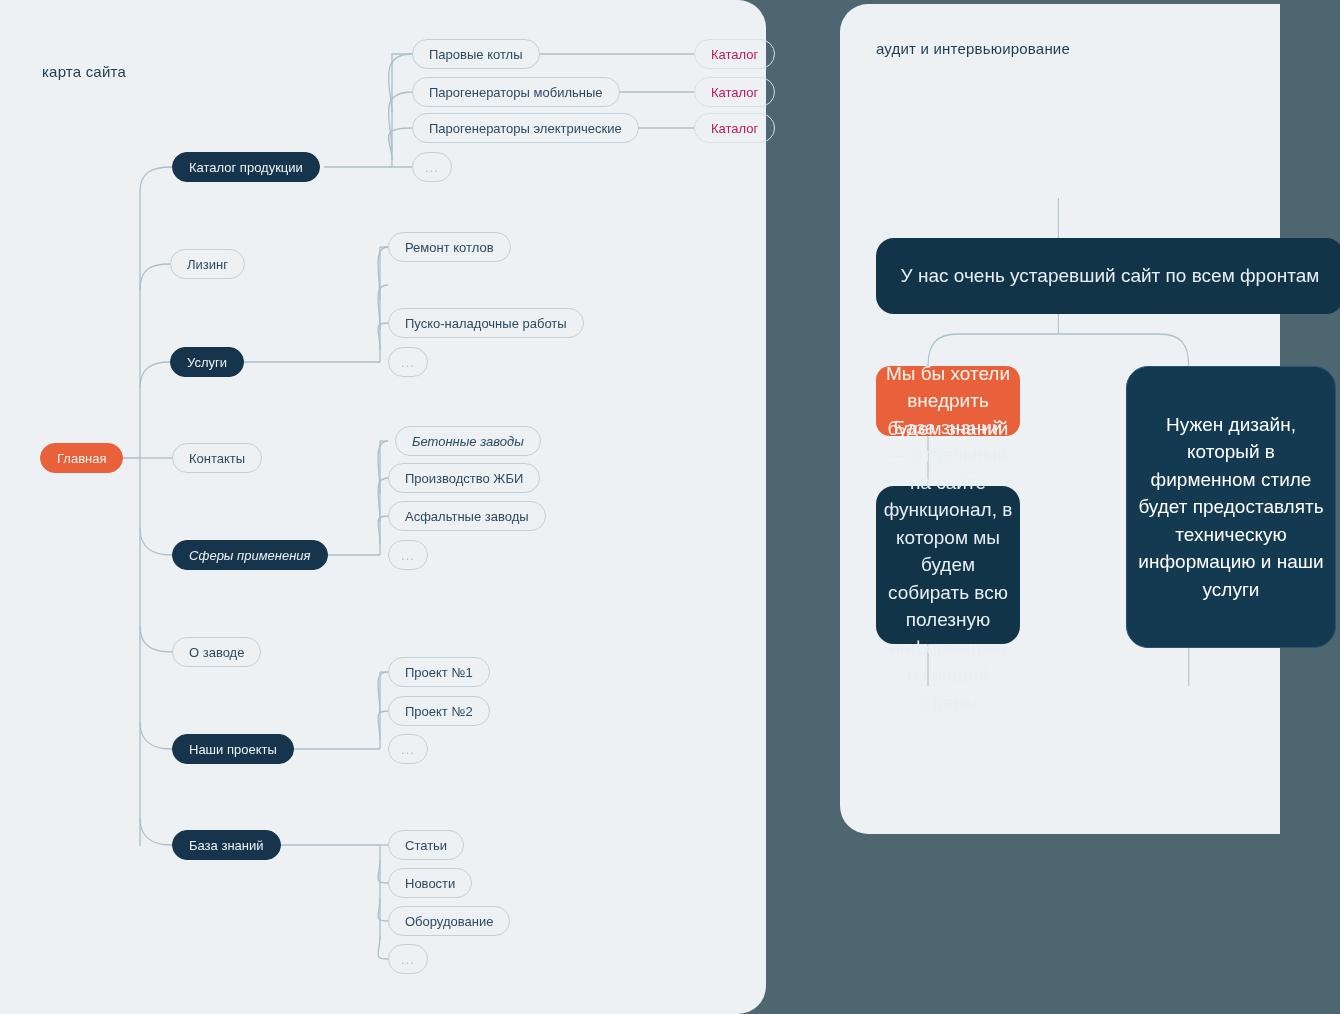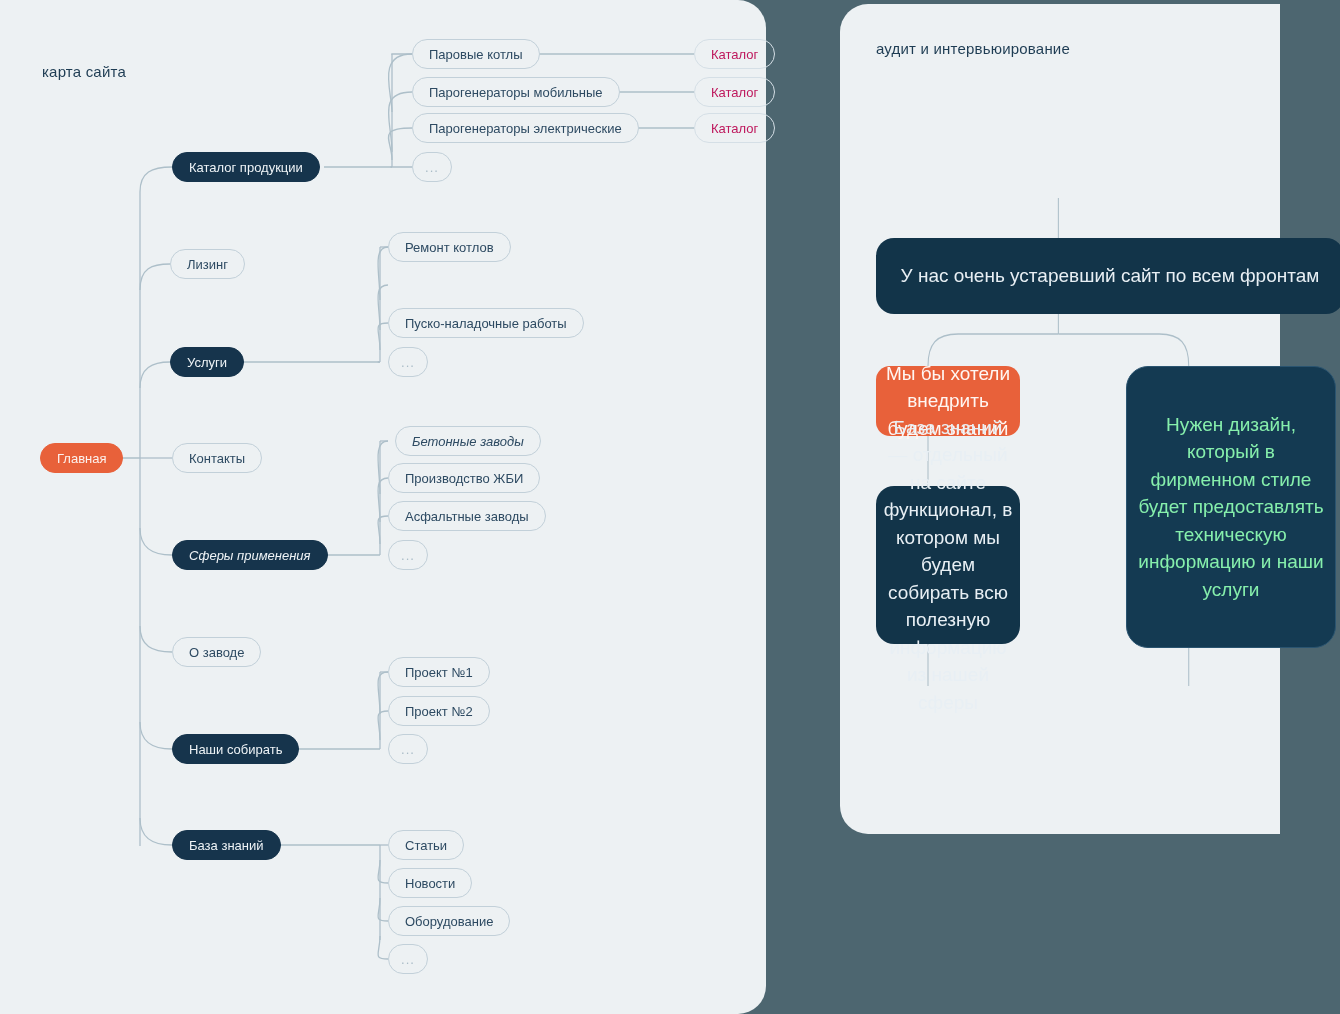--- a/index.html
+++ b/index.html
@@ -120,21 +120,21 @@
     border-radius: 18px;
     font-size: 19px;
     line-height: 1.45;
     padding: 14px 6px;
   }
 
   .card.white { background: #ffffff; color: #20405a; }
   .card.navy  { background: #123449; color: #e8eff4; }
   .card.navy-alt {
     background: #143a52;
-    color: #86efac;
+    color: #ffffff;
     border: 1.2px solid #2a5470;
     border-radius: 22px;
   }
   .card.orange {
     background: #e8613a;
     color: #fff6f2;
     border-radius: 14px;
   }
 
   
@@ -229,21 +229,21 @@
   </svg>
 
   <div class="node accent" style="left:64px; top:443px;">Главная</div>
 
   <div class="node dark" style="left:196px; top:152px;">Каталог продукции</div>
   <div class="node light" style="left:194px; top:249px;">Лизинг</div>
   <div class="node dark" style="left:194px; top:347px;">Услуги</div>
   <div class="node light" style="left:196px; top:443px;">Контакты</div>
   <div class="node dark" style="left:196px; top:540px;font-style:italic;">Сферы применения</div>
   <div class="node light" style="left:196px; top:637px;">О заводе</div>
-  <div class="node dark" style="left:196px; top:734px;">Наши собирать</div>
+  <div class="node dark" style="left:196px; top:734px;">Наши проекты</div>
   <div class="node dark" style="left:196px; top:830px;">База знаний</div>
 
   <div class="node light" style="left:436px; top:39px;">Паровые котлы</div>
   <div class="node light" style="left:436px; top:77px;">Парогенераторы мобильные</div>
   <div class="node light" style="left:436px; top:113px;">Парогенераторы электрические</div>
   <div class="node light dots" style="left:436px; top:152px;">...</div>
 
   <div class="node ghost" style="left:718px; top:39px;">Каталог</div>
   <div class="node ghost" style="left:718px; top:77px;">Каталог</div>
   <div class="node ghost" style="left:718px; top:113px;">Каталог</div>

